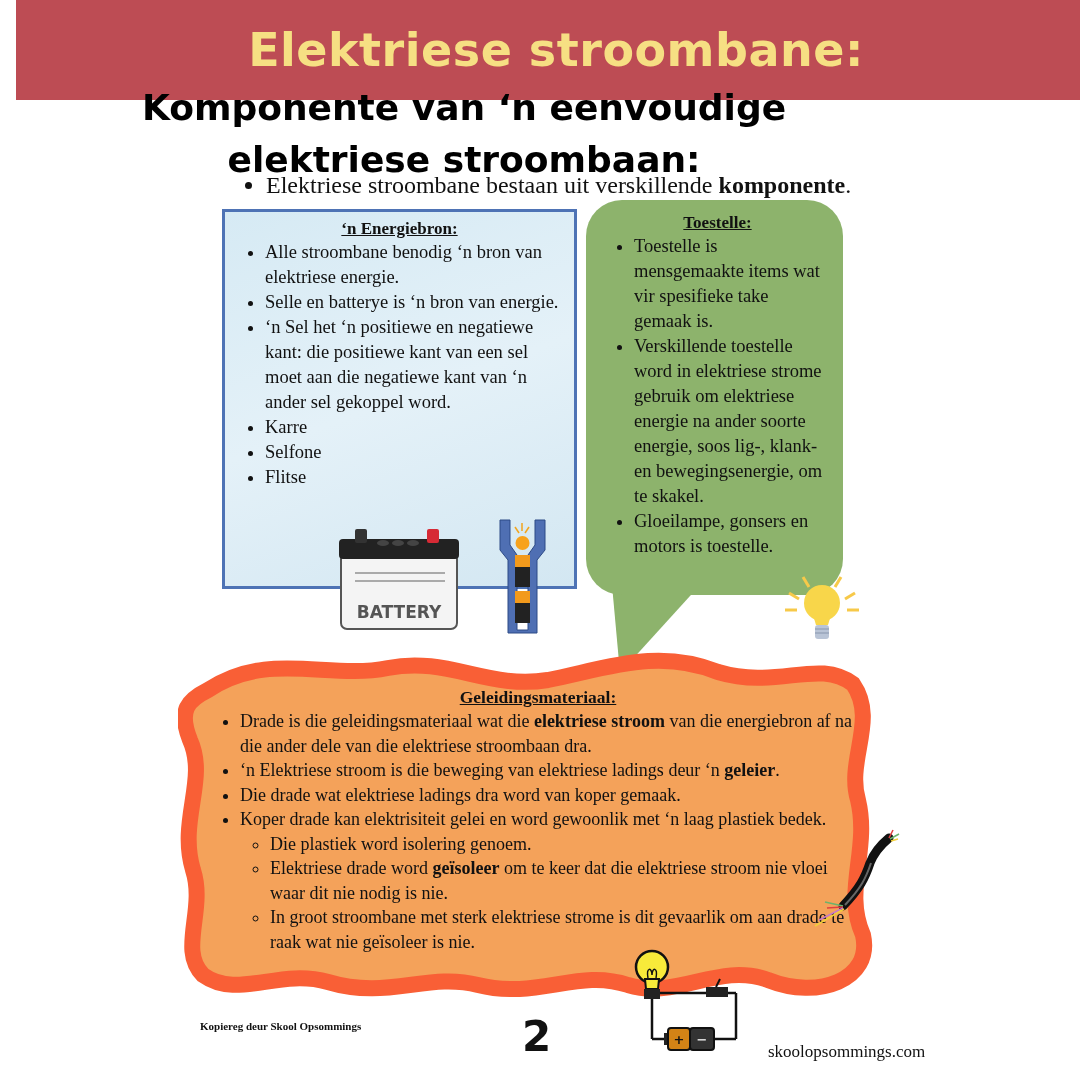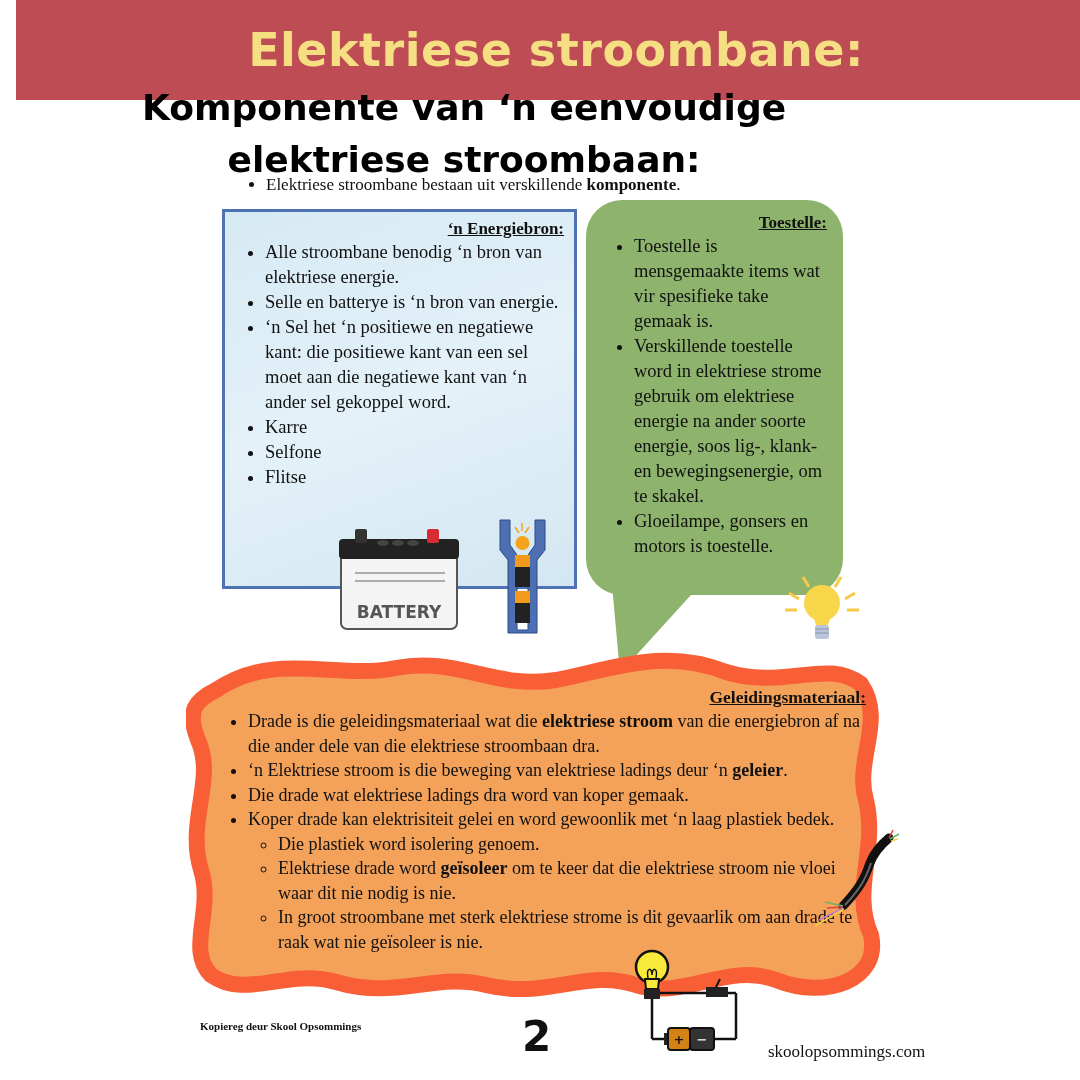--- a/index.html
+++ b/index.html
@@ -17,36 +17,36 @@
   }
 
   .subtitle {
     position: absolute; left: 0; top: 82px; width: 928px; text-align: center;
     font-family: "DejaVu Sans", sans-serif; font-weight: bold;
     font-size: 36px; line-height: 52px; color: #000;
   }
 
   .intro {
     position: absolute; left: 248px; top: 172px;
-    font-size: 17px; line-height: 26px;
+    font-size: 24px; line-height: 26px;
     font-family: "Liberation Serif", serif;
   }
   .intro li { list-style: disc; margin-left: 18px; }
 
   
   .energy-box {
     position: absolute; left: 222px; top: 209px; width: 355px; height: 380px;
     background: linear-gradient(160deg, #d6eaf4 0%, #e4f1f8 50%, #d3e7f2 100%);
     border: 3px solid #4e73b5;
     padding: 6px 10px 0 10px;
     font-family: "Liberation Serif", serif;
     font-size: 18.5px; line-height: 25px;
   }
   .box-title {
-    text-align: right; font-weight: bold; text-decoration: underline;
+    text-align: center; font-weight: bold; text-decoration: underline;
     font-size: 17px; line-height: 22px;
   }
   .energy-box ul { margin-left: 30px; }
   .energy-box li { list-style: disc; }
   .energy-box .plain { margin-left: 0; }
 
   
   .green-bubble {
     position: absolute; left: 586px; top: 200px; width: 257px; height: 395px;
     background: #8db36c; border-radius: 36px;
@@ -58,21 +58,21 @@
     position: absolute; left: 612px; top: 585px; width: 0; height: 0;
     border-left: 8px solid transparent;
     border-right: 80px solid transparent;
     border-top: 88px solid #8db36c;
     transform: skewX(0deg);
   }
   .green-bubble ul { margin-left: 26px; }
   .green-bubble li { list-style: disc; }
 
   
-  .orange-wrap { position: absolute; left: 186px; top: 650px; width: 700px; height: 350px; }
+  .orange-wrap { position: absolute; left: 178px; top: 650px; width: 700px; height: 350px; }
   .orange-wrap svg { position: absolute; left: 0; top: 0; }
   .orange-content {
     position: absolute; left: 40px; top: 35px; width: 640px;
     font-family: "Liberation Serif", serif; font-size: 18px; line-height: 24.5px;
   }
   .orange-content ul { margin-left: 22px; }
   .orange-content li { list-style: disc; }
   .orange-content ul.sub { margin-left: 30px; }
   .orange-content ul.sub li { list-style: circle; }
 

